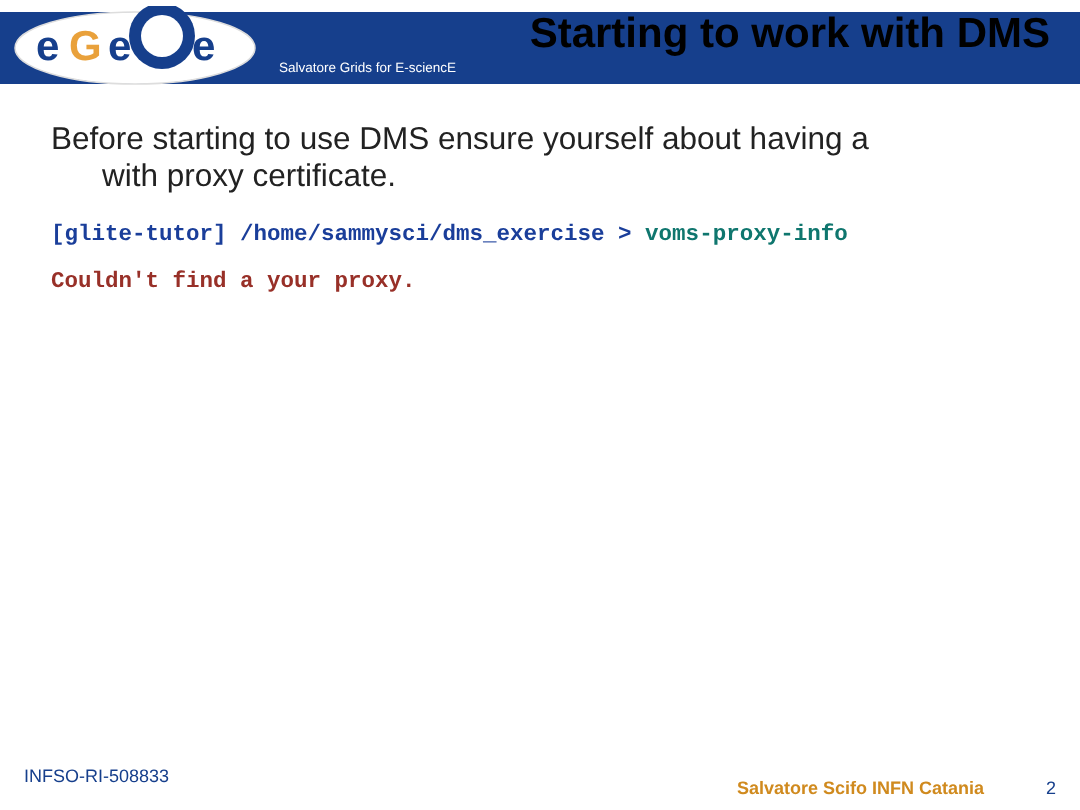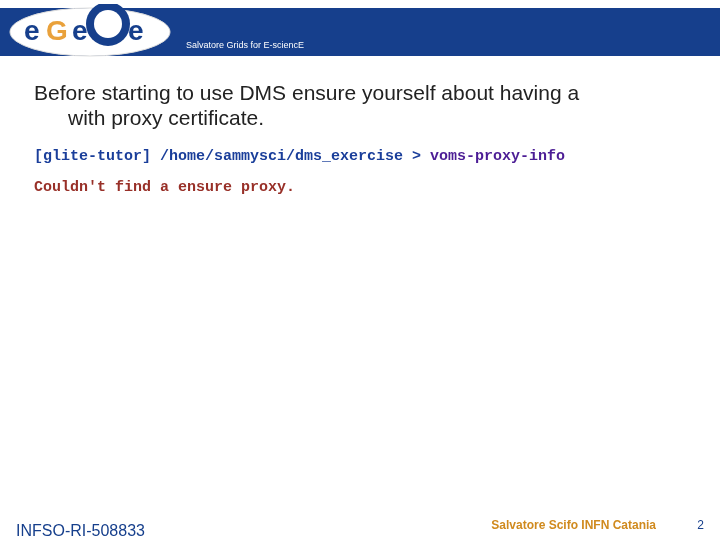--- a/index.html
+++ b/index.html
@@ -8,26 +8,26 @@
   .header { position: relative; height: 64px; }
   .header-blue { position: absolute; left: 0; top: 8px; width: 720px; height: 48px; background: #163f8c; }
   .title { position: absolute; right: 20px; top: 6px; font-size: 28px; font-weight: bold; color: #000; }
   .tagline { position: absolute; left: 186px; top: 40px; font-size: 9px; color: #fff; }
   .logo { position: absolute; left: 8px; top: 4px; width: 170px; height: 56px; }
   .logo svg { width: 100%; height: 100%; }
   .content { padding: 16px 37px 0 34px; }
   .para1 { font-size: 21px; color: #222; line-height: 1.2; }
   .para1-indent { padding-left: 34px; }
   .code { margin-top: 18px; font-family: "Courier New", Courier, monospace; font-weight: bold; font-size: 15px; color: #1a3e9a; }
-  .code .cmd { color: #4c1d95; margin-top: 24px; }
+  .code .cmd { color: #0f766e; margin-top: 24px; }
   .err { margin-top: 14px; font-family: "Courier New", Courier, monospace; font-weight: bold; font-size: 15px; color: #983028; }
   .para2 { margin-top: 20px; font-size: 21px; color: #222; line-height: 1.2; }
   .para2-indent { padding-left: 34px; }
   .footer { position: absolute; left: 0; bottom: 0; width: 720px; height: 30px; }
-  .foot-left { position: absolute; left: 16px; bottom: 0; font-size: 16px; color: #163f8c; }
+  .foot-left { position: absolute; left: 16px; bottom: 16px; font-size: 12px; color: #163f8c; }
   .foot-right { position: absolute; right: 64px; bottom: 8px; font-size: 12px; color: #d08a1e; font-weight: bold; }
   .foot-page { position: absolute; right: 16px; bottom: 8px; font-size: 12px; color: #163f8c; }
 </style>
 </head>
 <body>
 
 <div class="slide">
 
   <div class="header">
     <div class="header-blue"></div>
@@ -35,34 +35,35 @@
       <svg viewBox="0 0 170 56">
         <ellipse cx="82" cy="28" rx="80" ry="24" fill="#fff" stroke="#ddd" stroke-width="1"></ellipse>
         <circle cx="100" cy="20" r="22" fill="#163f8c"></circle>
         <circle cx="100" cy="20" r="14" fill="#fff"></circle>
         <text x="16" y="36" font-family="Arial" font-size="28" font-weight="bold" fill="#163f8c">e</text>
         <text x="38" y="36" font-family="Arial" font-size="28" font-weight="bold" fill="#e9a13b">G</text>
         <text x="64" y="36" font-family="Arial" font-size="28" font-weight="bold" fill="#163f8c">e</text>
         <text x="120" y="36" font-family="Arial" font-size="28" font-weight="bold" fill="#163f8c">e</text>
       </svg>
     </div>
+    <div class="title">Starting to work with DMS</div>
     <div class="tagline">Salvatore Grids for E-sciencE</div>
   </div>
 
   <div class="content">
     <div class="para1">
       <span>Before starting to use DMS ensure yourself about having a</span><br>
       <span class="para1-indent">with proxy certificate.</span>
     </div>
 
     <div class="code">
       <span>[glite-tutor] /home/sammysci/dms_exercise &gt; </span><span class="cmd">voms-proxy-info</span>
     </div>
 
-    <div class="err">Couldn't find a ensure proxy.</div>
+    <div class="err">Couldn't find a your proxy.</div>
 
   </div>
 
   <div class="footer">
     <div class="foot-left">INFSO-RI-508833</div>
     <div class="foot-right">Salvatore Scifo INFN Catania</div>
     <div class="foot-page">2</div>
   </div>
 
 </div>

